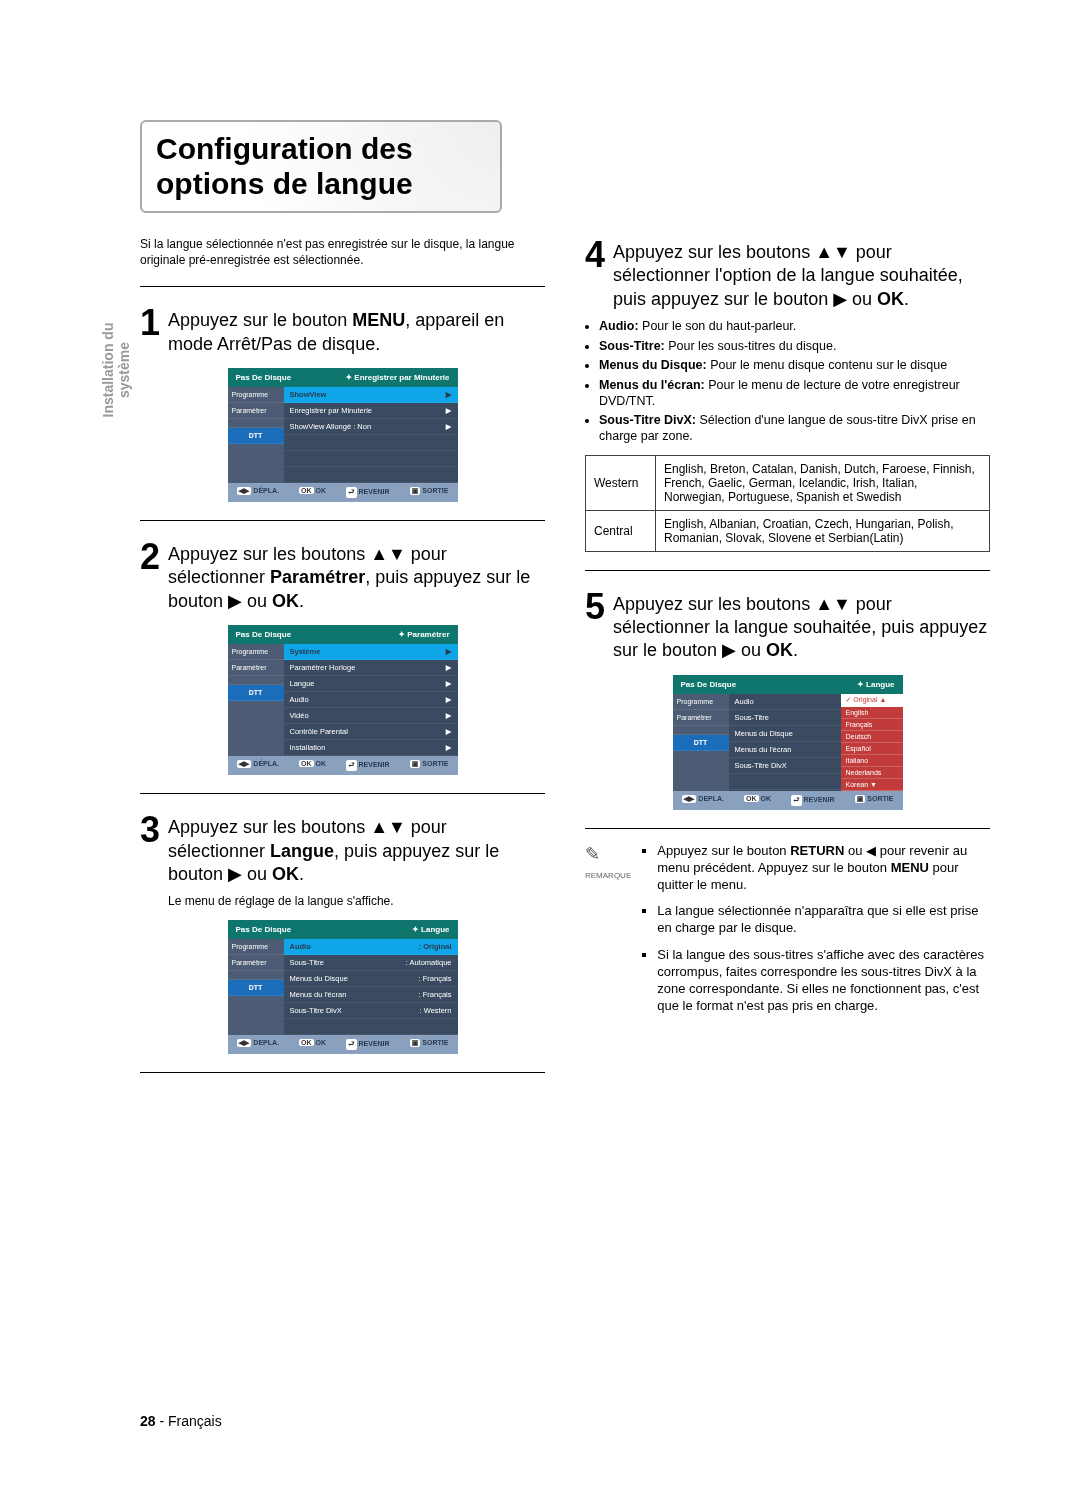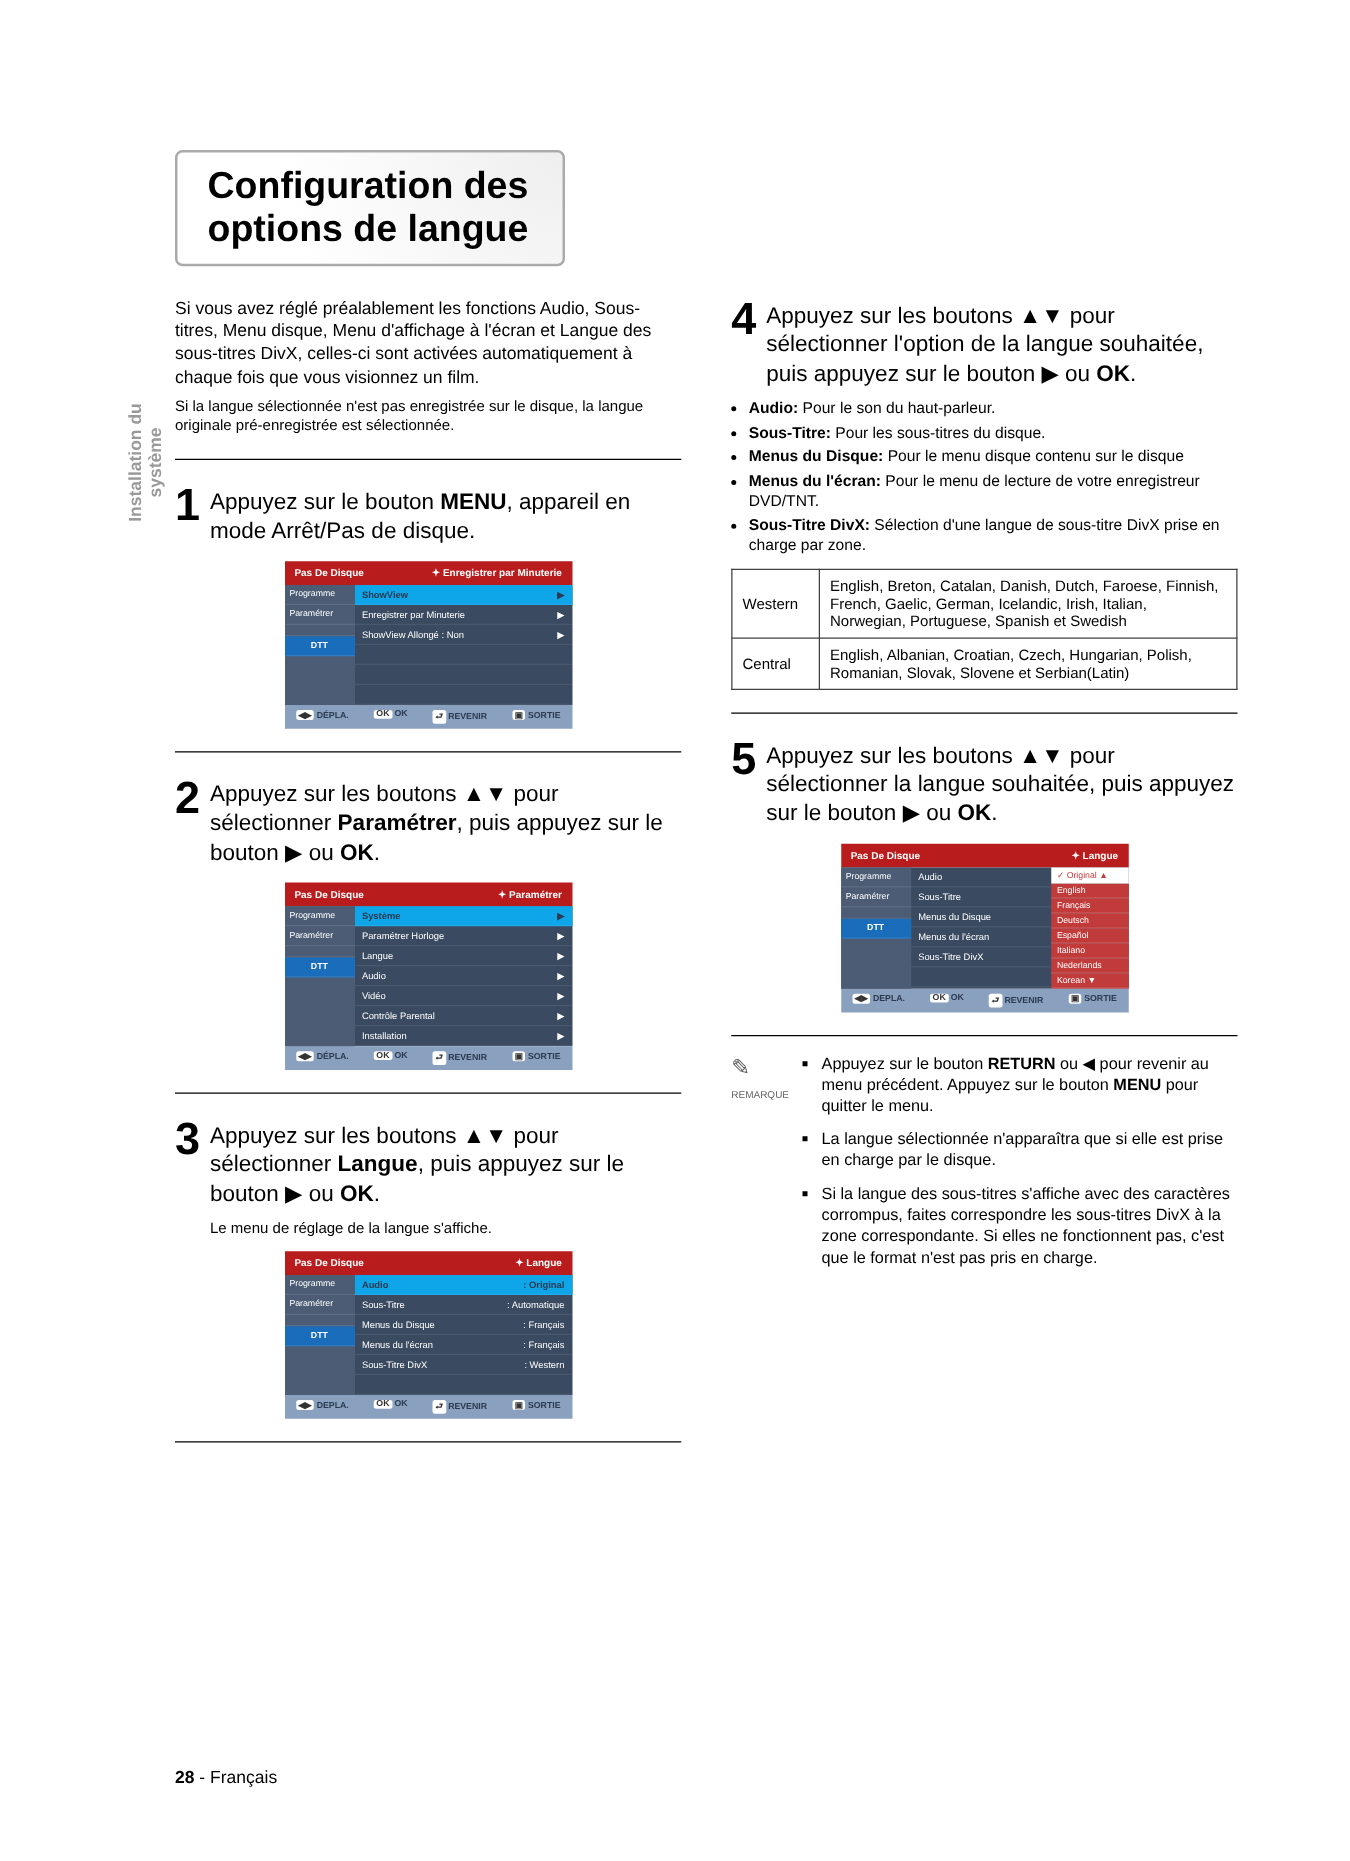--- a/index.html
+++ b/index.html
@@ -8,24 +8,24 @@
     height: 1489px;
     background: #fff;
     font-family: Arial, Helvetica, sans-serif;
     color: #000;
     position: relative;
     padding: 120px 90px 60px 140px;
   }
   .page-title {
     font-size: 30px;
     font-weight: bold;
-    padding: 10px 24px;
+    padding: 10px 14px;
     border: 2px solid #aaa;
     border-radius: 6px;
-    width: 312px;
+    width: 362px;
     line-height: 1.15;
     margin-bottom: 24px;
     background:
       radial-gradient(circle at 100% 0%, rgba(200,200,200,.3), transparent 70%);
   }
   .side-label {
     position: absolute;
     left: 100px;
     top: 440px;
     transform: rotate(-90deg);
@@ -51,21 +51,21 @@
   .step-sub { font-size: 12px; margin: 4px 0 8px 28px; }
 
   
   .osd {
     width: 230px;
     margin: 12px auto 4px auto;
     font-size: 8px;
     color: #fff;
   }
   .osd-hdr {
-    background: #b91c1c;
+    background: #0f766e;
     padding: 5px 8px;
     display: flex;
     justify-content: space-between;
     font-weight: bold;
   }
   .osd-body { display: flex; background: #3a4a60; }
   .osd-left { width: 56px; background: #4c5c74; }
   .osd-left div { padding: 4px; border-bottom: 1px solid rgba(255,255,255,.1); font-size: 7px; }
   .osd-left .dtt { background: #1a6dbb; color: #fff; text-align: center; font-weight: bold; }
   .osd-mid { flex: 1; }
@@ -125,21 +125,20 @@
 </head>
 <body>
 
 <div class="side-label">Installation du système</div>
 
 <div class="page-title">Configuration des options de langue</div>
 
 <div class="cols">
 
   <div class="col">
-    <p class="intro">Si vous avez réglé préalablement les fonctions Audio, Sous-titres, Menu disque, Menu d'affichage à l'écran et Langue des sous-titres DivX, celles-ci sont activées automatiquement à chaque fois que vous visionnez un film.</p>
     <p class="intro-small">Si la langue sélectionnée n'est pas enregistrée sur le disque, la langue originale pré-enregistrée est sélectionnée.</p>
 
     <hr class="sep">
 
     <div class="step">
       <div class="step-num">1</div>
       <div class="step-text" id="s1t">Appuyez sur le bouton <b>MENU</b>, appareil en mode Arrêt/Pas de disque.</div>
     </div>
 
     <div class="osd">

